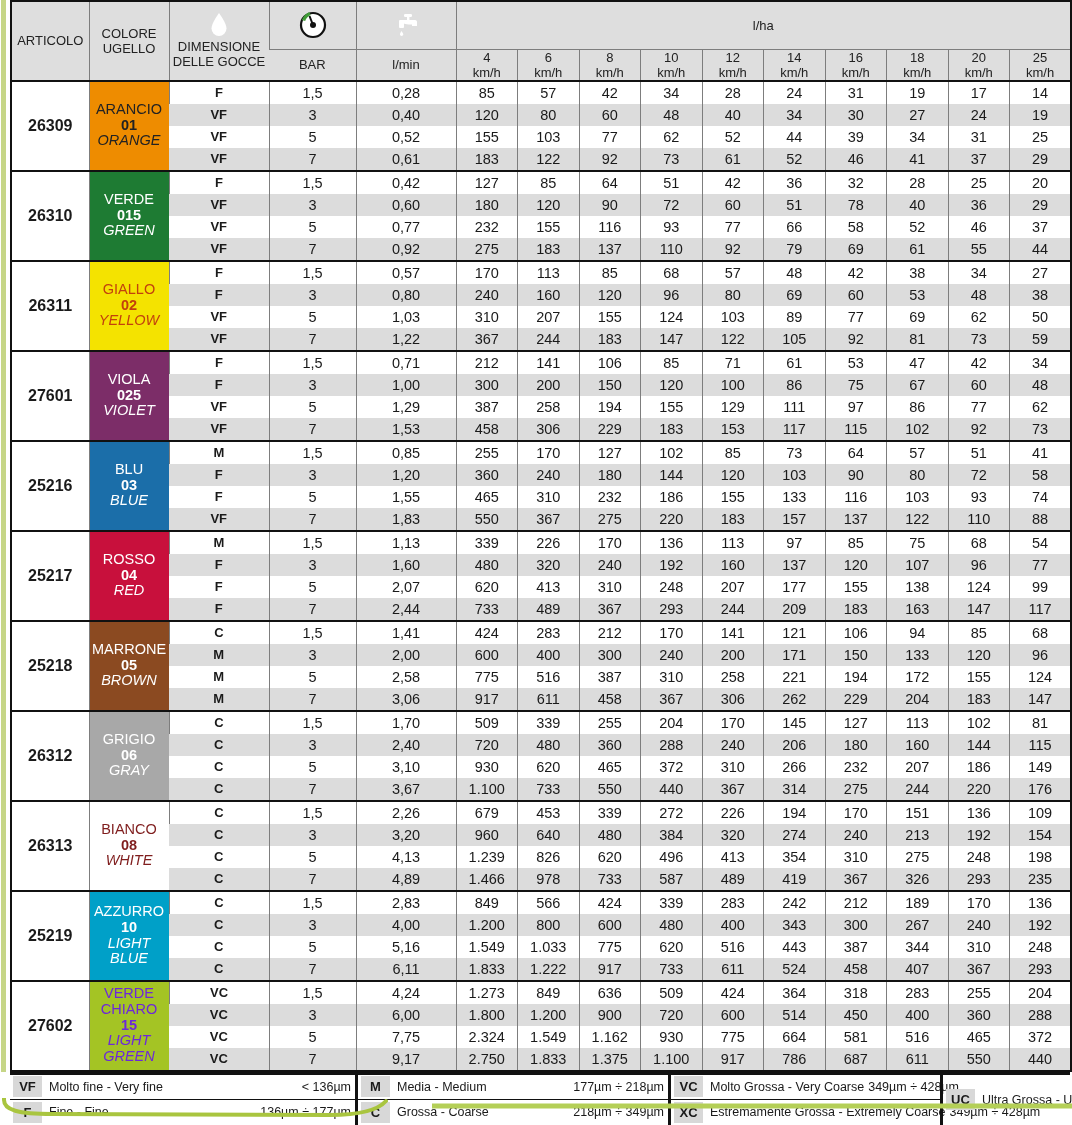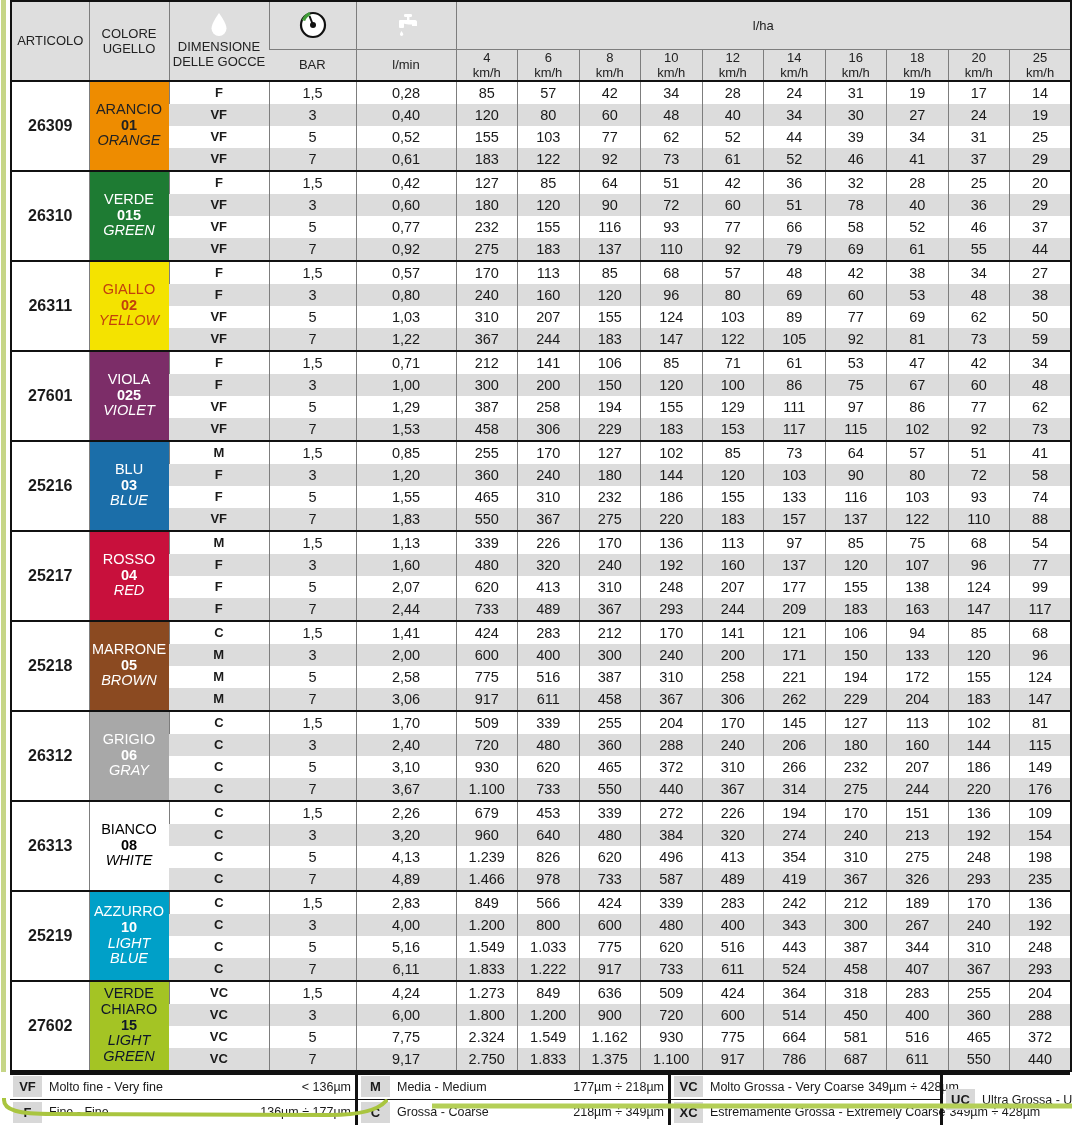--- a/index.html
+++ b/index.html
@@ -672,21 +672,21 @@
           <td class="num-cell">440</td>
           <td class="num-cell">367</td>
           <td class="num-cell">314</td>
           <td class="num-cell">275</td>
           <td class="num-cell">244</td>
           <td class="num-cell">220</td>
           <td class="num-cell">176</td>
         </tr>
         <tr class="group-start ">
           <td class="article-cell" rowspan="4">26313</td>
-          <td class="swatch" rowspan="4" style="background: rgb(255, 255, 255); color: #000000;">
+          <td class="swatch" rowspan="4" style="background: rgb(255, 255, 255); color: #7f1d1d;">
             <div class="sw-name">BIANCO</div>
             <div class="sw-code">08</div>
             <div class="sw-en">WHITE</div>
           </td>
           <td class="size-cell">C</td>
           <td class="num-cell">1,5</td>
           <td class="num-cell">2,26</td>
           <td class="num-cell">679</td>
           <td class="num-cell">453</td>
           <td class="num-cell">339</td>
@@ -804,21 +804,21 @@
           <td class="num-cell">733</td>
           <td class="num-cell">611</td>
           <td class="num-cell">524</td>
           <td class="num-cell">458</td>
           <td class="num-cell">407</td>
           <td class="num-cell">367</td>
           <td class="num-cell">293</td>
         </tr>
         <tr class="group-start ">
           <td class="article-cell" rowspan="4">27602</td>
-          <td class="swatch" rowspan="4" style="background: rgb(164, 196, 36); color: #0f172a;">
+          <td class="swatch" rowspan="4" style="background: rgb(164, 196, 36); color: #6d28d9;">
             <div class="sw-name">VERDE CHIARO</div>
             <div class="sw-code">15</div>
             <div class="sw-en">LIGHT GREEN</div>
           </td>
           <td class="size-cell">VC</td>
           <td class="num-cell">1,5</td>
           <td class="num-cell">4,24</td>
           <td class="num-cell">1.273</td>
           <td class="num-cell">849</td>
           <td class="num-cell">636</td>

